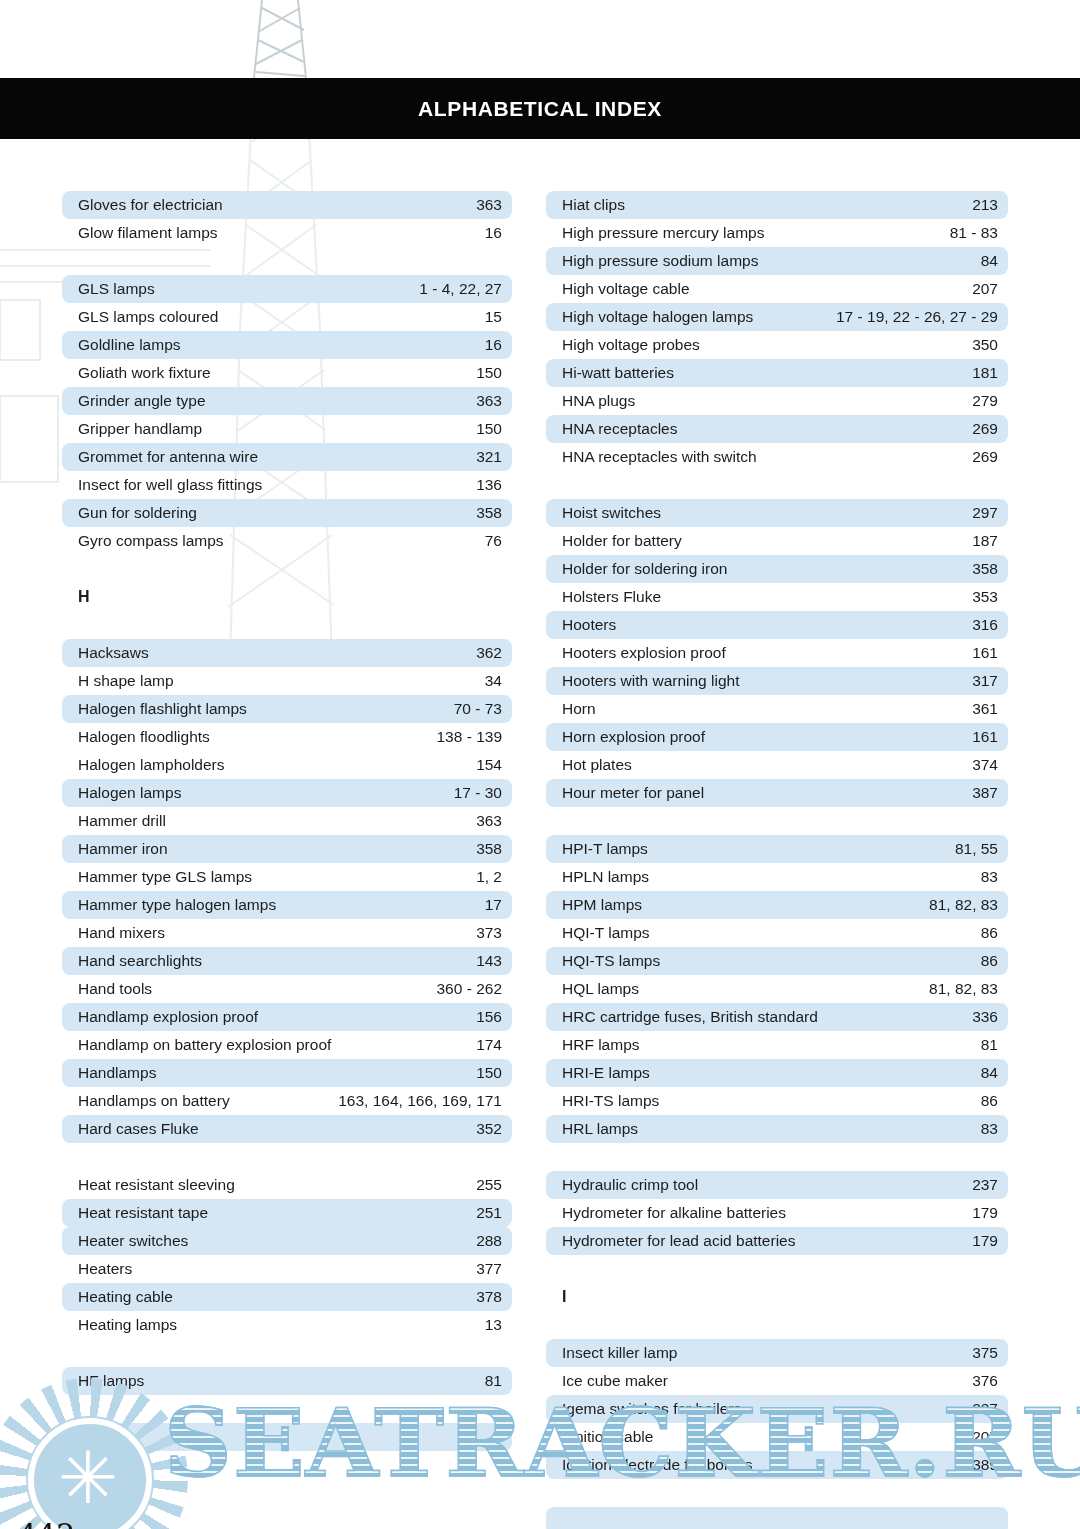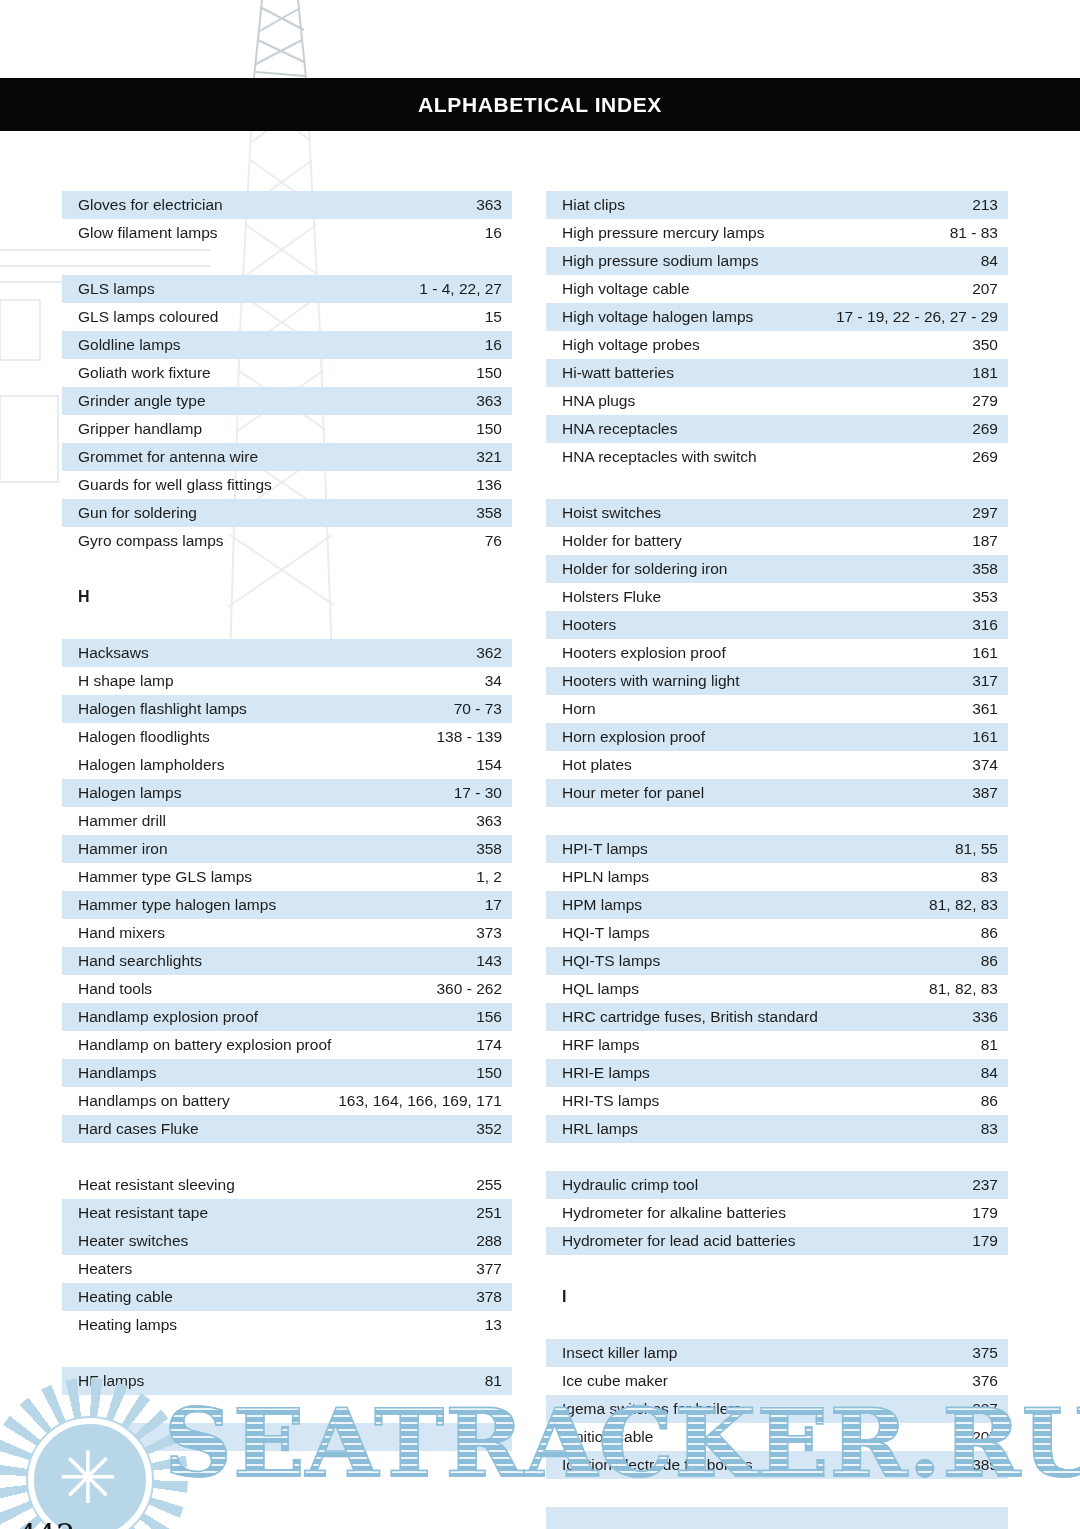--- a/index.html
+++ b/index.html
@@ -2,33 +2,33 @@
 <html style="--shade: #d5e7f4; --header-bg: #060606; --header-text: #ffffff;"><head>
 <meta charset="utf-8">
 <style>
   html,body{margin:0;padding:0;background:#ffffff;}
   .page{
     position:relative;width:1080px;height:1529px;background:#ffffff;
     overflow:hidden;font-family:"Liberation Sans",sans-serif;
   }
   .bg-art{position:absolute;left:0;top:0;z-index:0;}
   .title-bar{
-    position:absolute;left:0;top:78px;width:1080px;height:53px;z-index:1;
+    position:absolute;left:0;top:78px;width:1080px;height:61px;z-index:1;
     background:var(--header-bg,#060606);color:var(--header-text,#ffffff);
     display:flex;align-items:center;justify-content:center;
     font-weight:bold;font-size:21px;letter-spacing:.6px;
   }
   .col{position:absolute;top:191px;z-index:1;}
   .col.left{left:62px;width:450px;}
   .col.right{left:546px;width:462px;}
   .row{
     height:28px;line-height:28px;display:flex;justify-content:space-between;
     padding:0 10px 0 16px;font-size:15.5px;color:#1c1c1c;
   }
-  .row.shade{background:var(--shade,#d5e7f4);}
+  .row.shade{background:var(--shade,#d5e7f4);border-radius:8px;}
   .row .lbl{white-space:nowrap;}
   .row .pg{white-space:nowrap;padding-left:8px;}
   .row .sec{font-weight:bold;font-size:16px;}
   .sun{
     position:absolute;left:-12px;top:1378px;width:200px;height:200px;z-index:2;
     border-radius:50%;
     background:repeating-conic-gradient(from 2deg,#b7d7e9 0deg 6.5deg,rgba(255,255,255,0) 6.5deg 15deg);
   }
   .sun::before{
     content:"";position:absolute;left:50%;top:50%;width:112px;height:112px;
@@ -115,21 +115,21 @@
       </div>
       <div class="row">
         <span class="lbl">Gripper handlamp</span>
         <span class="pg">150</span>
       </div>
       <div class="row shade">
         <span class="lbl">Grommet for antenna wire</span>
         <span class="pg">321</span>
       </div>
       <div class="row">
-        <span class="lbl">Guards for well glass fittings</span>
+        <span class="lbl">Insect for well glass fittings</span>
         <span class="pg">136</span>
       </div>
       <div class="row shade">
         <span class="lbl">Gun for soldering</span>
         <span class="pg">358</span>
       </div>
       <div class="row">
         <span class="lbl">Gyro compass lamps</span>
         <span class="pg">76</span>
       </div>

